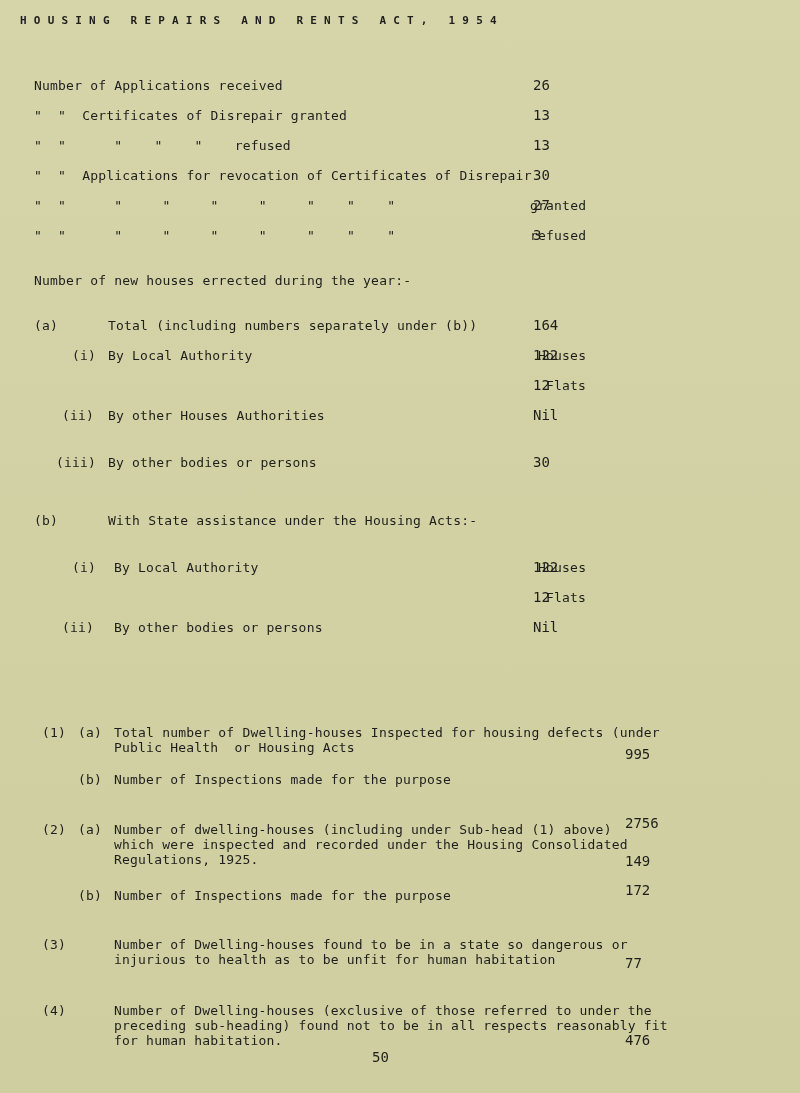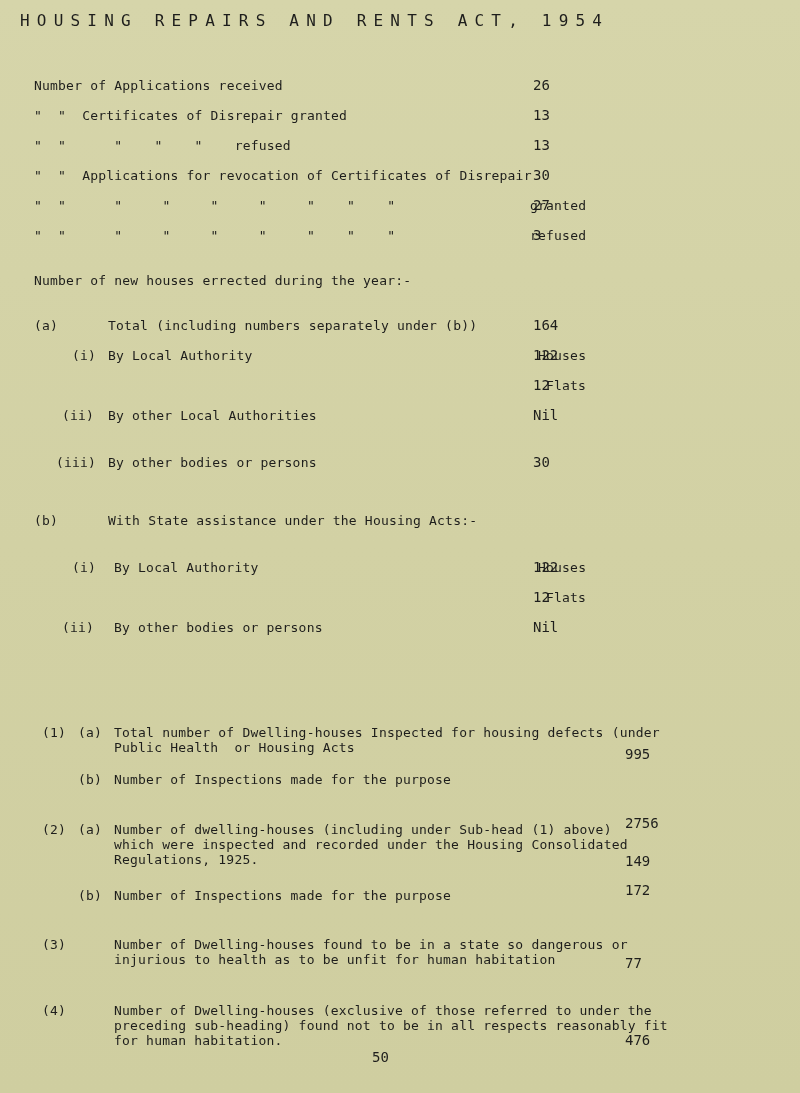--- a/index.html
+++ b/index.html
@@ -6,21 +6,21 @@
   body {
     width: 800px; height: 1093px; overflow: hidden;
     background: #d3d2a6;
     font-family: "DejaVu Sans Mono", "Liberation Mono", monospace;
     color: #1e1e1c;
     position: relative;
   }
   .page { position: absolute; left: 0; top: 0; width: 800px; height: 1093px;
     background: linear-gradient(180deg, #d6d5aa 0%, #d2d1a4 50%, #cfcea0 100%); }
   .t { position: absolute; white-space: pre; font-size: 13px; line-height: 15px; letter-spacing: 0.2px; }
-  .hd { font-family: "DejaVu Sans Mono", monospace; font-size: 16px; letter-spacing: 7.2px; font-weight: normal; }
+  .hd { font-family: "DejaVu Sans Mono", monospace; font-size: 11px; letter-spacing: 7.2px; font-weight: bold; }
   .num { position: absolute; font-size: 14px; line-height: 15px; text-align: left; width: 60px; }
 </style>
 </head>
 <body>
 
 <div class="page">
 
   <div class="t hd" style="left:20px;top:13px;">HOUSING REPAIRS AND RENTS ACT, 1954</div>
 
   <div class="t" style="left:34px;top:78px;">Number of Applications received</div>
@@ -51,21 +51,21 @@
 
   <div class="t" style="left:72px;top:348px;">(i)</div>
   <div class="t" style="left:108px;top:348px;">By Local Authority</div>
   <div class="t" style="left:538px;top:348px;">Houses</div>
   <div class="num" style="left:533px;top:348px;">122</div>
 
   <div class="t" style="left:546px;top:378px;">Flats</div>
   <div class="num" style="left:533px;top:378px;">12</div>
 
   <div class="t" style="left:62px;top:408px;">(ii)</div>
-  <div class="t" style="left:108px;top:408px;">By other Local Authorities</div>
+  <div class="t" style="left:108px;top:408px;">By other Houses Authorities</div>
   <div class="num" style="left:533px;top:408px;">Nil</div>
 
   <div class="t" style="left:56px;top:455px;">(iii)</div>
   <div class="t" style="left:108px;top:455px;">By other bodies or persons</div>
   <div class="num" style="left:533px;top:455px;">30</div>
 
   <div class="t" style="left:34px;top:513px;">(b)</div>
   <div class="t" style="left:108px;top:513px;">With State assistance under the Housing Acts:-</div>
 
   <div class="t" style="left:72px;top:560px;">(i)</div>

